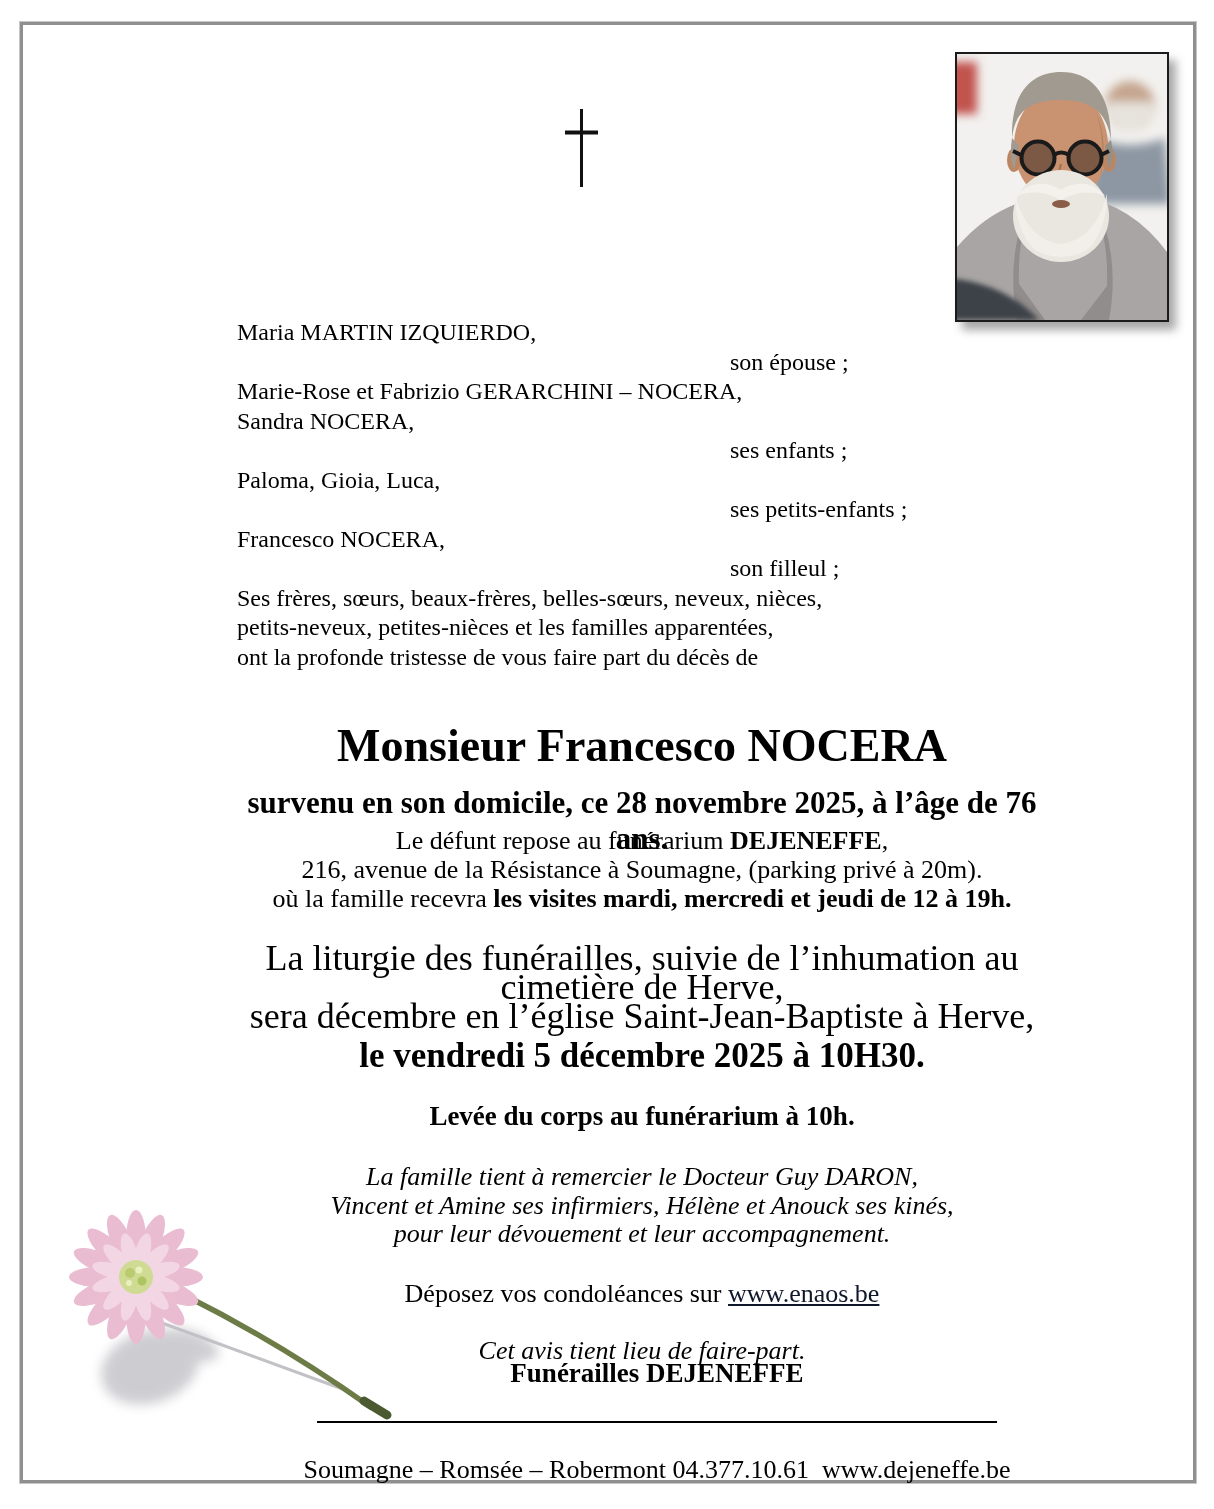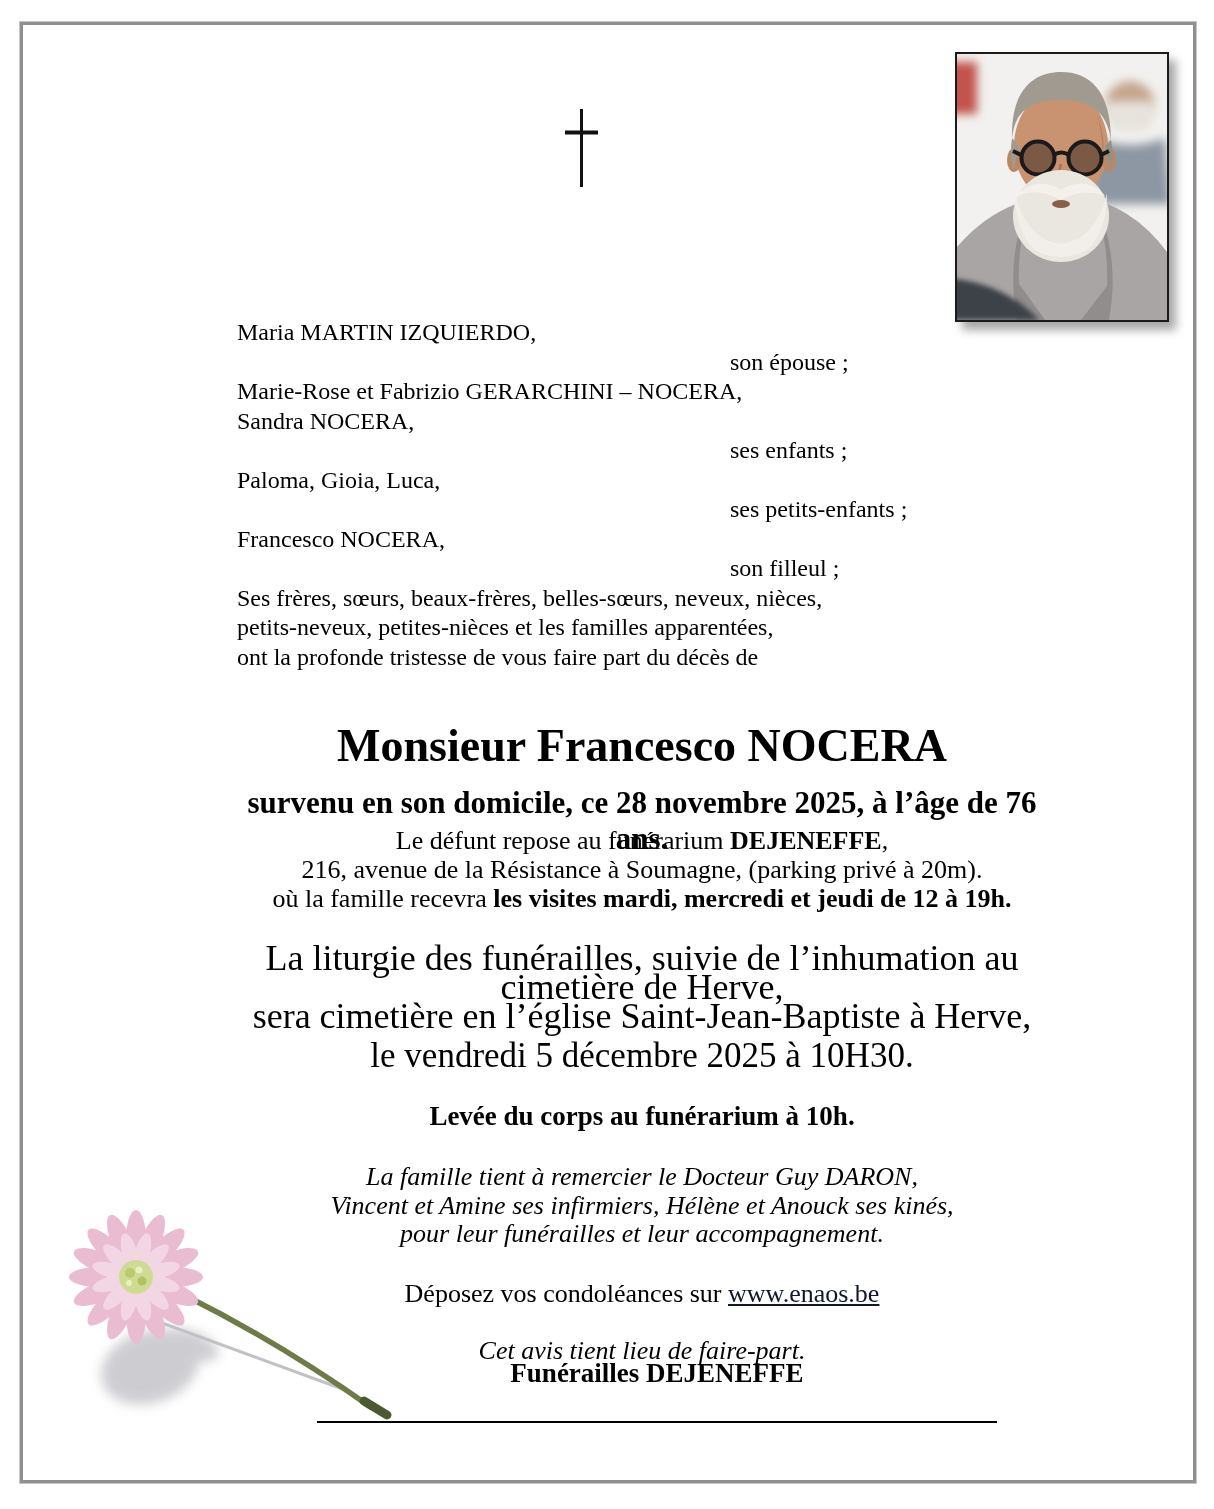--- a/index.html
+++ b/index.html
@@ -29,21 +29,21 @@
   .family{
     position:absolute;left:237px;top:318px;width:810px;
     font-size:24px;line-height:29.5px;white-space:nowrap;
   }
   .fam-rel{padding-left:493px;}
   .centercol{position:absolute;left:237px;width:810px;text-align:center;}
   .title-name{top:722px;font-size:46px;font-weight:bold;line-height:1.05;}
   .death-line{top:785px;font-size:31px;font-weight:bold;}
   .repose{top:826px;font-size:26px;line-height:29px;}
   .liturgy{top:944px;font-size:36px;line-height:29px;}
-  .date-line{top:1036px;font-size:35px;font-weight:normal;}
+  .date-line{top:1036px;font-size:35px;font-weight:bold;}
   .levee{top:1101px;font-size:27px;font-weight:bold;}
   .thanks{top:1163px;font-size:26px;line-height:28.5px;font-style:italic;}
   .condolences{top:1279px;font-size:26px;}
   .condolences a{color:#0f172a;text-decoration:underline;}
   .notice{top:1336px;font-size:26px;font-style:italic;}
   .footer-divider{
     position:absolute;left:317px;top:1421px;width:680px;height:0;
     border-top:2px solid #000;
   }
   .footer-company{position:absolute;left:237px;width:840px;text-align:center;top:1358px;font-size:27px;font-weight:bold;}
@@ -142,40 +142,41 @@
   <div class="centercol death-line">survenu en son domicile, ce 28 novembre 2025, à l’âge de 76 ans.</div>
 
   <div class="centercol repose">
     <div><span>Le défunt repose au funérarium </span><b>DEJENEFFE</b><span>,</span></div>
     <div>216, avenue de la Résistance à Soumagne, (parking privé à 20m).</div>
     <div><span>où la famille recevra </span><b>les visites mardi, mercredi et jeudi de 12 à 19h.</b></div>
   </div>
 
   <div class="centercol liturgy">
     <div>La liturgie des funérailles, suivie de l’inhumation au cimetière de Herve,</div>
-    <div>sera cimetière en l’église Saint-Jean-Baptiste à Herve,</div>
+    <div>sera décembre en l’église Saint-Jean-Baptiste à Herve,</div>
   </div>
 
   <div class="centercol date-line">le vendredi 5 décembre 2025 à 10H30.</div>
   <div class="centercol levee">Levée du corps au funérarium à 10h.</div>
 
   <div class="centercol thanks">
     <div>La famille tient à remercier le Docteur Guy DARON,</div>
     <div>Vincent et Amine ses infirmiers, Hélène et Anouck ses kinés,</div>
-    <div>pour leur funérailles et leur accompagnement.</div>
+    <div>pour leur dévouement et leur accompagnement.</div>
   </div>
 
   <div class="centercol condolences">
     <span>Déposez vos condoléances sur </span><a href="#">www.enaos.be</a>
   </div>
 
   <div class="centercol notice">Cet avis tient lieu de faire-part.</div>
 
   <div class="footer-divider"></div>
   <div class="footer-company">Funérailles DEJENEFFE</div>
+  <div class="footer-info">Soumagne – Romsée – Robermont 04.377.10.61  www.dejeneffe.be</div>
 
   <svg class="flower" width="370" height="250" viewBox="0 0 370 250">
     <defs>
       <filter id="fblur" x="-40%" y="-40%" width="180%" height="180%">
           <feGaussianBlur stdDeviation="6"></feGaussianBlur>
         </filter>
       <ellipse id="petalO" cx="96" cy="44" rx="10" ry="29" fill="#e9bcd2"></ellipse>
       <ellipse id="petalI" cx="96" cy="58" rx="7.5" ry="21" fill="#f3d6e4"></ellipse>
     </defs>
 

